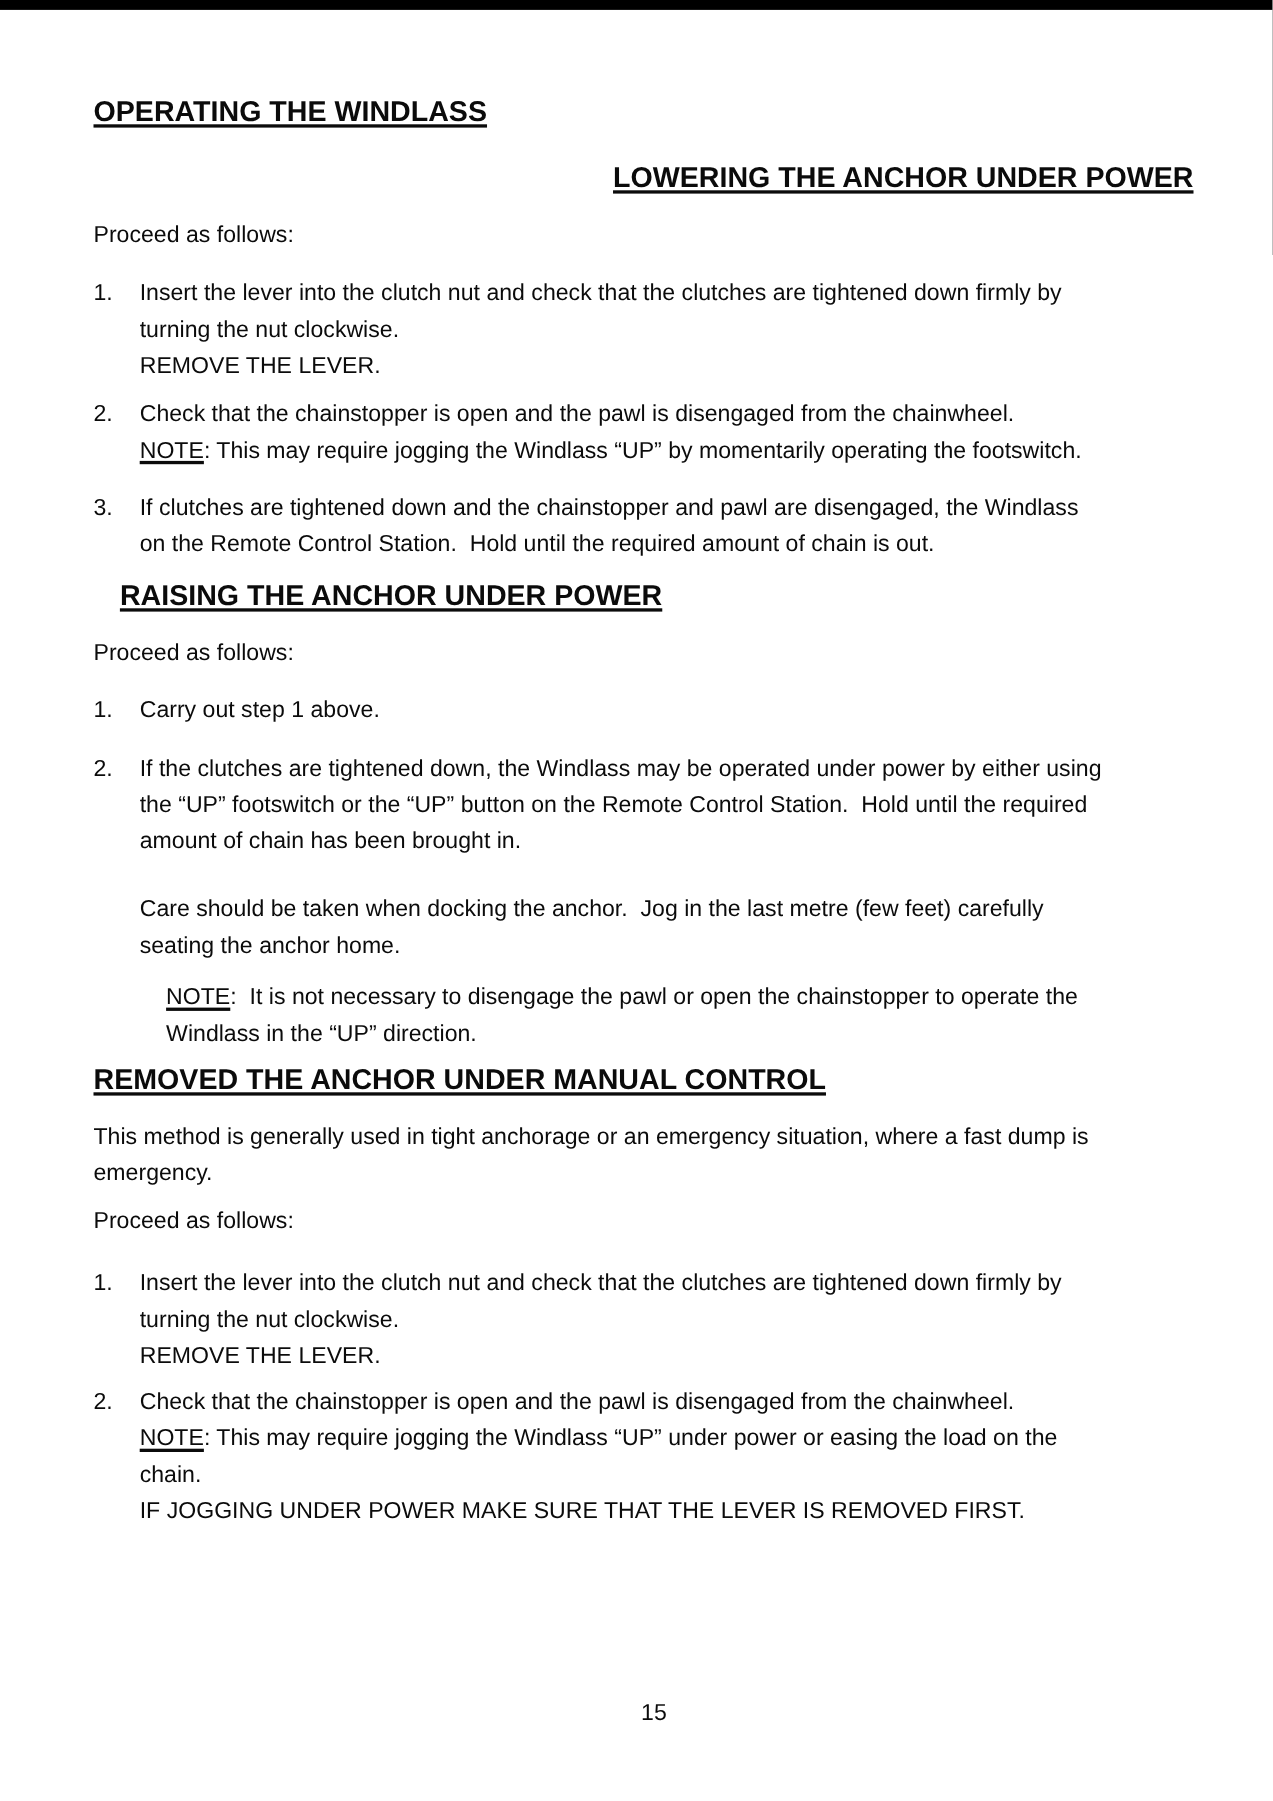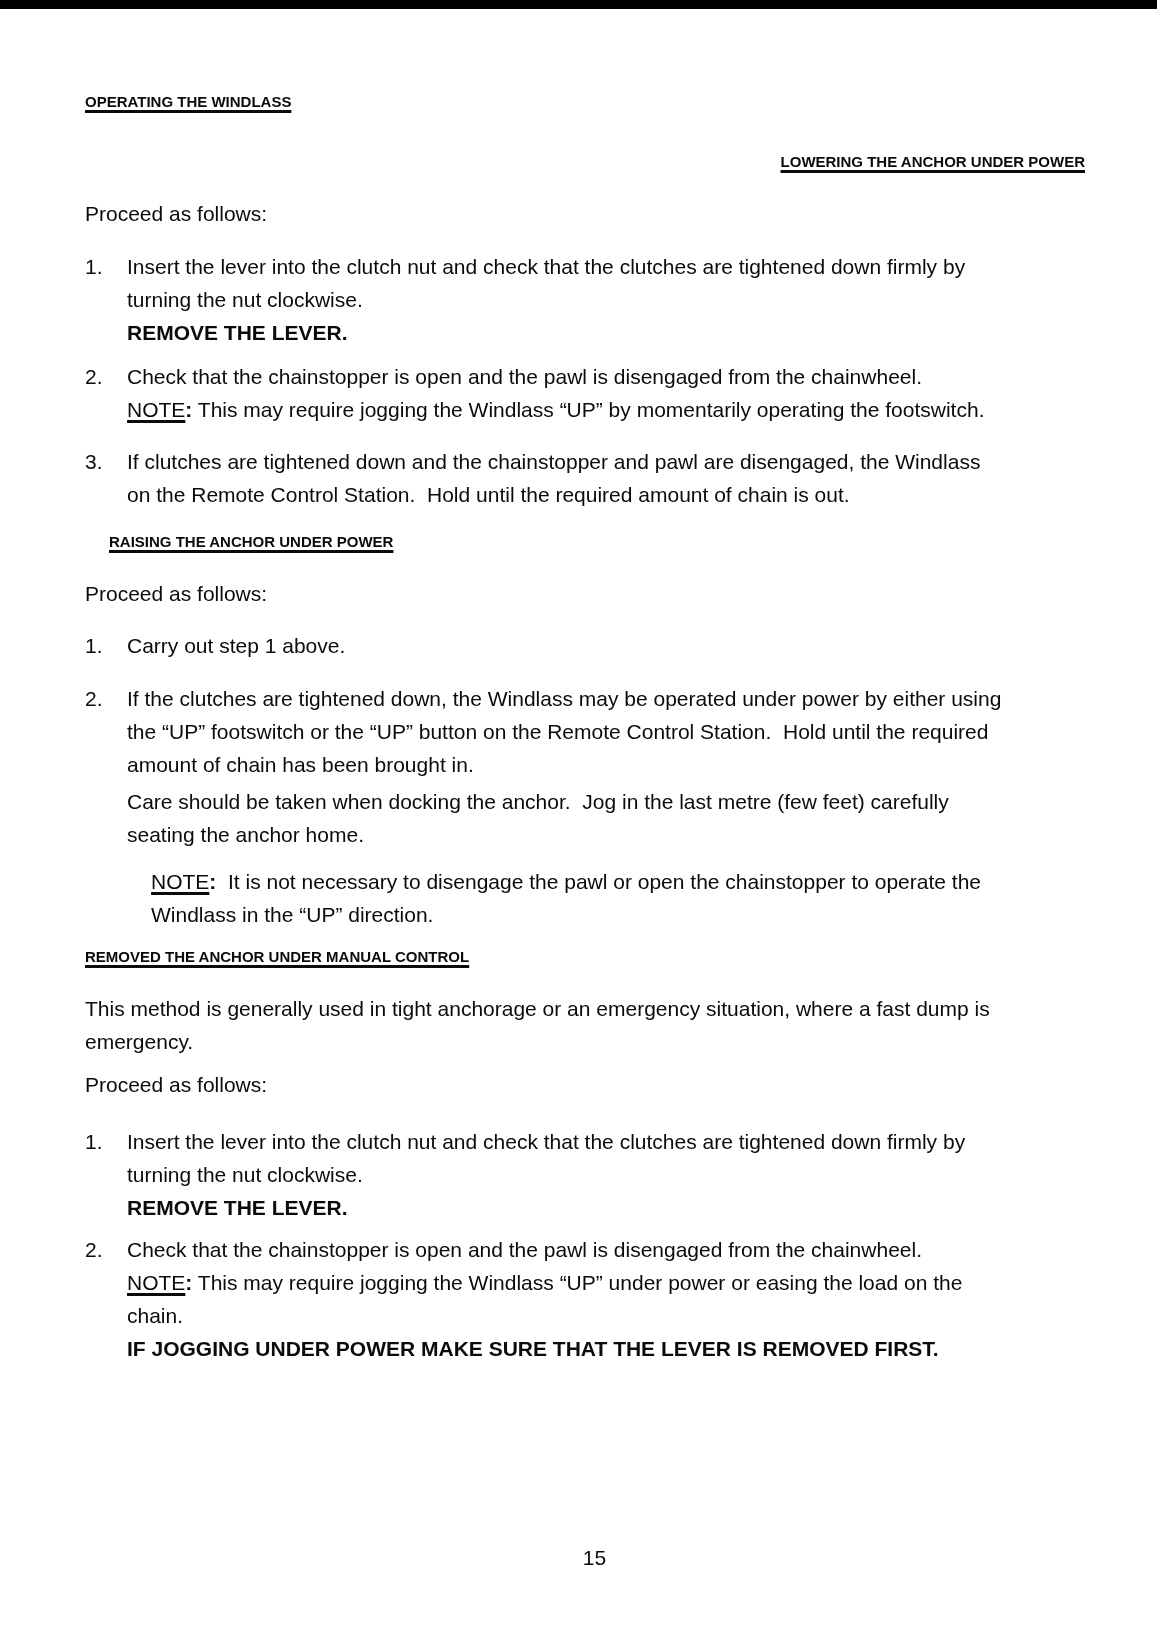--- a/index.html
+++ b/index.html
@@ -21,29 +21,29 @@
     background: #000000;
   }
   .content {
     position: absolute;
     left: 85px;
     top: 85px;
     width: 1000px;
   }
   .heading {
     font-weight: bold;
-    font-size: 15px;
+    font-size: 26px;
     line-height: 33px;
     text-decoration: underline;
     text-decoration-thickness: 2.5px;
     text-underline-offset: 3px;
     white-space: pre;
   }
   .line { white-space: pre; }
-  .bold { font-weight: bold; }
+  .bold { font-weight: normal; }
   .note-label {
     font-weight: normal;
     text-decoration: underline;
     text-decoration-thickness: 2.5px;
     text-underline-offset: 3px;
   }
   .list-item {
     position: relative;
     padding-left: 42px;
   }
@@ -51,21 +51,21 @@
     position: absolute;
     left: 0;
     top: 0;
     white-space: pre;
   }
   .indent { padding-left: 42px; }
   .mt9  { margin-top: 9px; }
   .mt10 { margin-top: 10px; }
   .mt11 { margin-top: 11px; }
   .mt14 { margin-top: 14px; margin-left: 24px; }
-  .mt16 { margin-top: 4px; }
+  .mt16 { margin-top: 29px; }
   .mt19 { margin-top: 19px; }
   .mt20 { margin-top: 20px; }
   .mt24 { margin-top: 24px; }
   .mt27 { margin-top: 27px; text-align: right; }
   .footer {
     position: absolute;
     top: 1541px;
     left: 16px;
     width: 100%;
     text-align: center;

